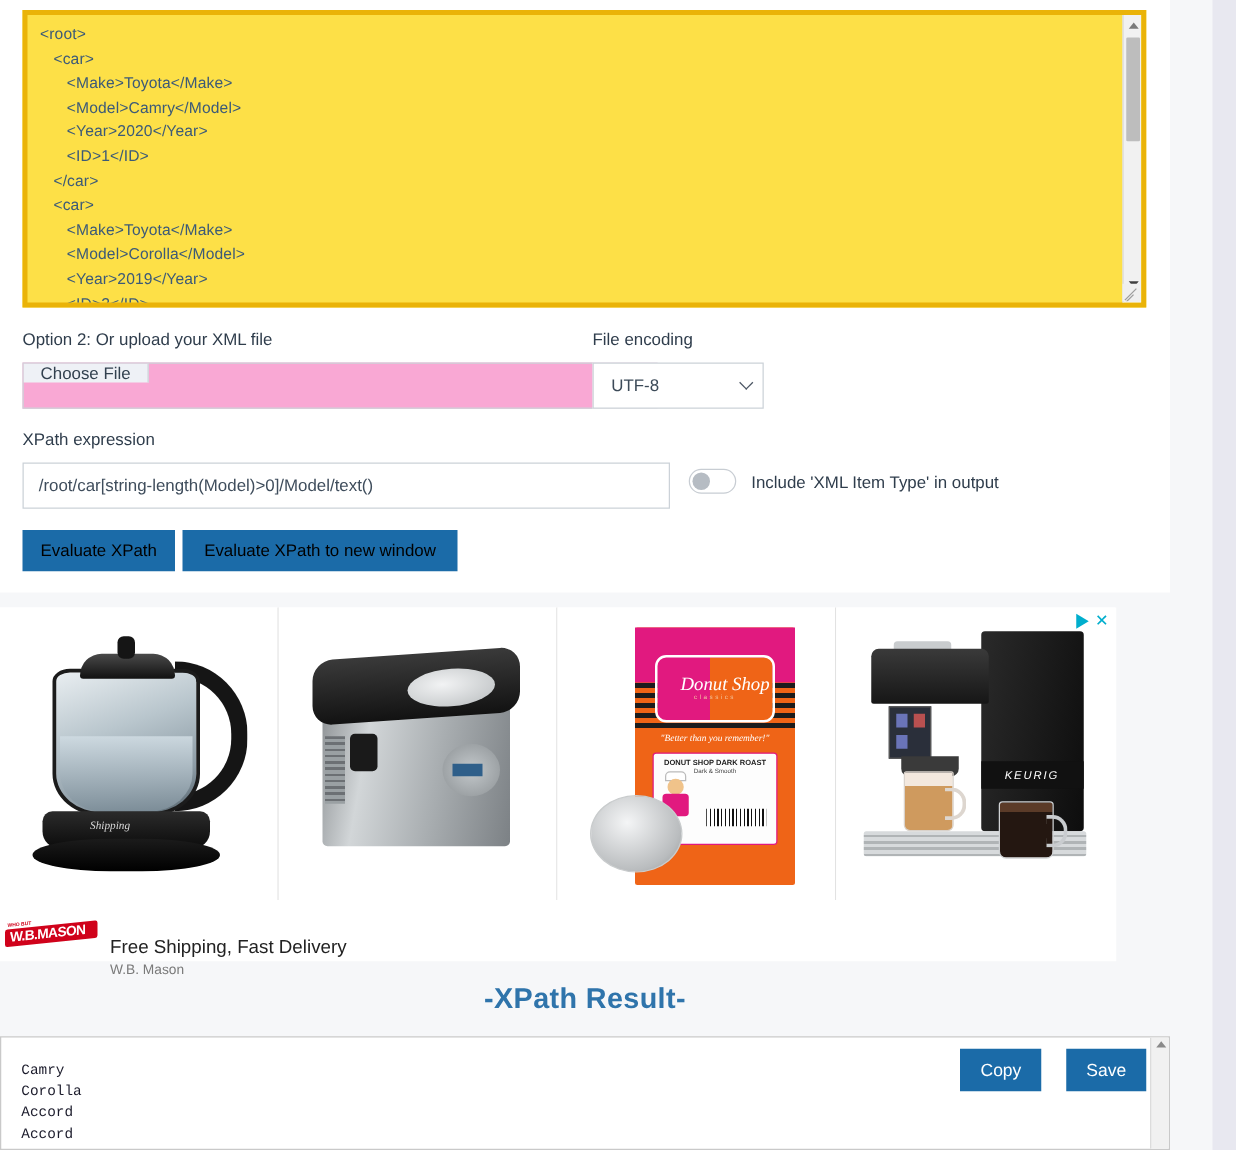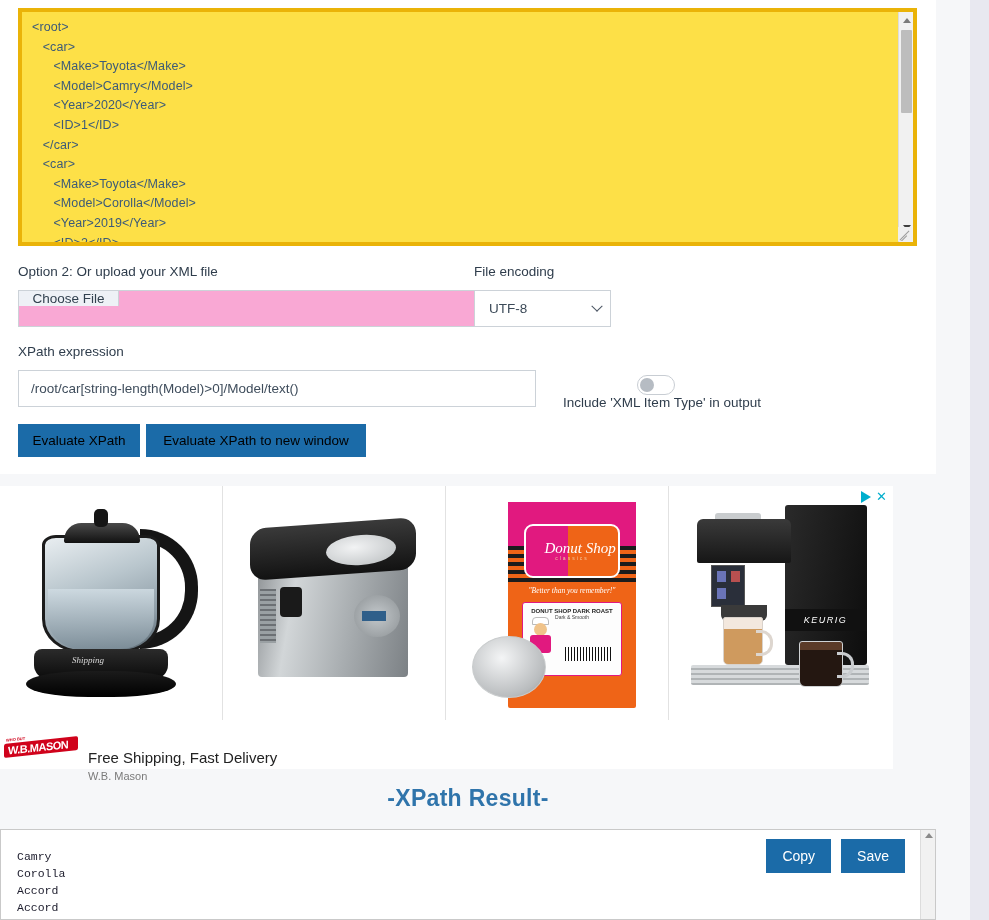--- a/index.html
+++ b/index.html
@@ -129,21 +129,21 @@
     display: flex; align-items: center;
   }
   .xpath-value {
     padding-left: 12px; font-size: 13.5px; color: #3f4d5c;
     font-family: "Liberation Sans", sans-serif;
   }
 
   
   .toggle-row {
     position: absolute; left: 551px; top: 375px;
-    display: flex; align-items: center; flex-direction: column;
+    display: flex; align-items: center;
   }
   .toggle {
     width: 38px; height: 20px; border-radius: 10px;
     background: #ffffff; border: 1px solid #c8cdd3;
     position: relative;
   }
   .toggle .knob {
     position: absolute; left: 2px; top: 2px;
     width: 14px; height: 14px; border-radius: 50%;
     background: #b6bcc3;
@@ -462,21 +462,21 @@
     background: #ffffff; border: 1px solid #c9c9c9;
     overflow: hidden;
   }
   .result-text {
     position: absolute; left: 16px; top: 18px;
     font-family: "Liberation Mono", monospace;
     font-size: 11.5px; line-height: 17px;
     color: #1b1b2b; white-space: pre;
   }
   .result-actions {
-    position: absolute; right: 30px; top: 9px; display: flex; gap: 10px; align-items: center;
+    position: absolute; right: 18px; top: 9px; display: flex; gap: 20px; align-items: center;
   }
   .btn-copy, .btn-save {
     height: 34px; background: #1b6ba8; color: #fff; border: none;
     font-size: 14px; font-family: "Liberation Sans", sans-serif;
     padding: 0 16px; cursor: pointer;
     display: flex; align-items: center; justify-content: center;
   }
   .res-scroll {
     position: absolute; right: 0; top: 0; width: 15px; height: 89px;
     background: #f1f1f1; border-left: 1px solid #dcdcdc;

